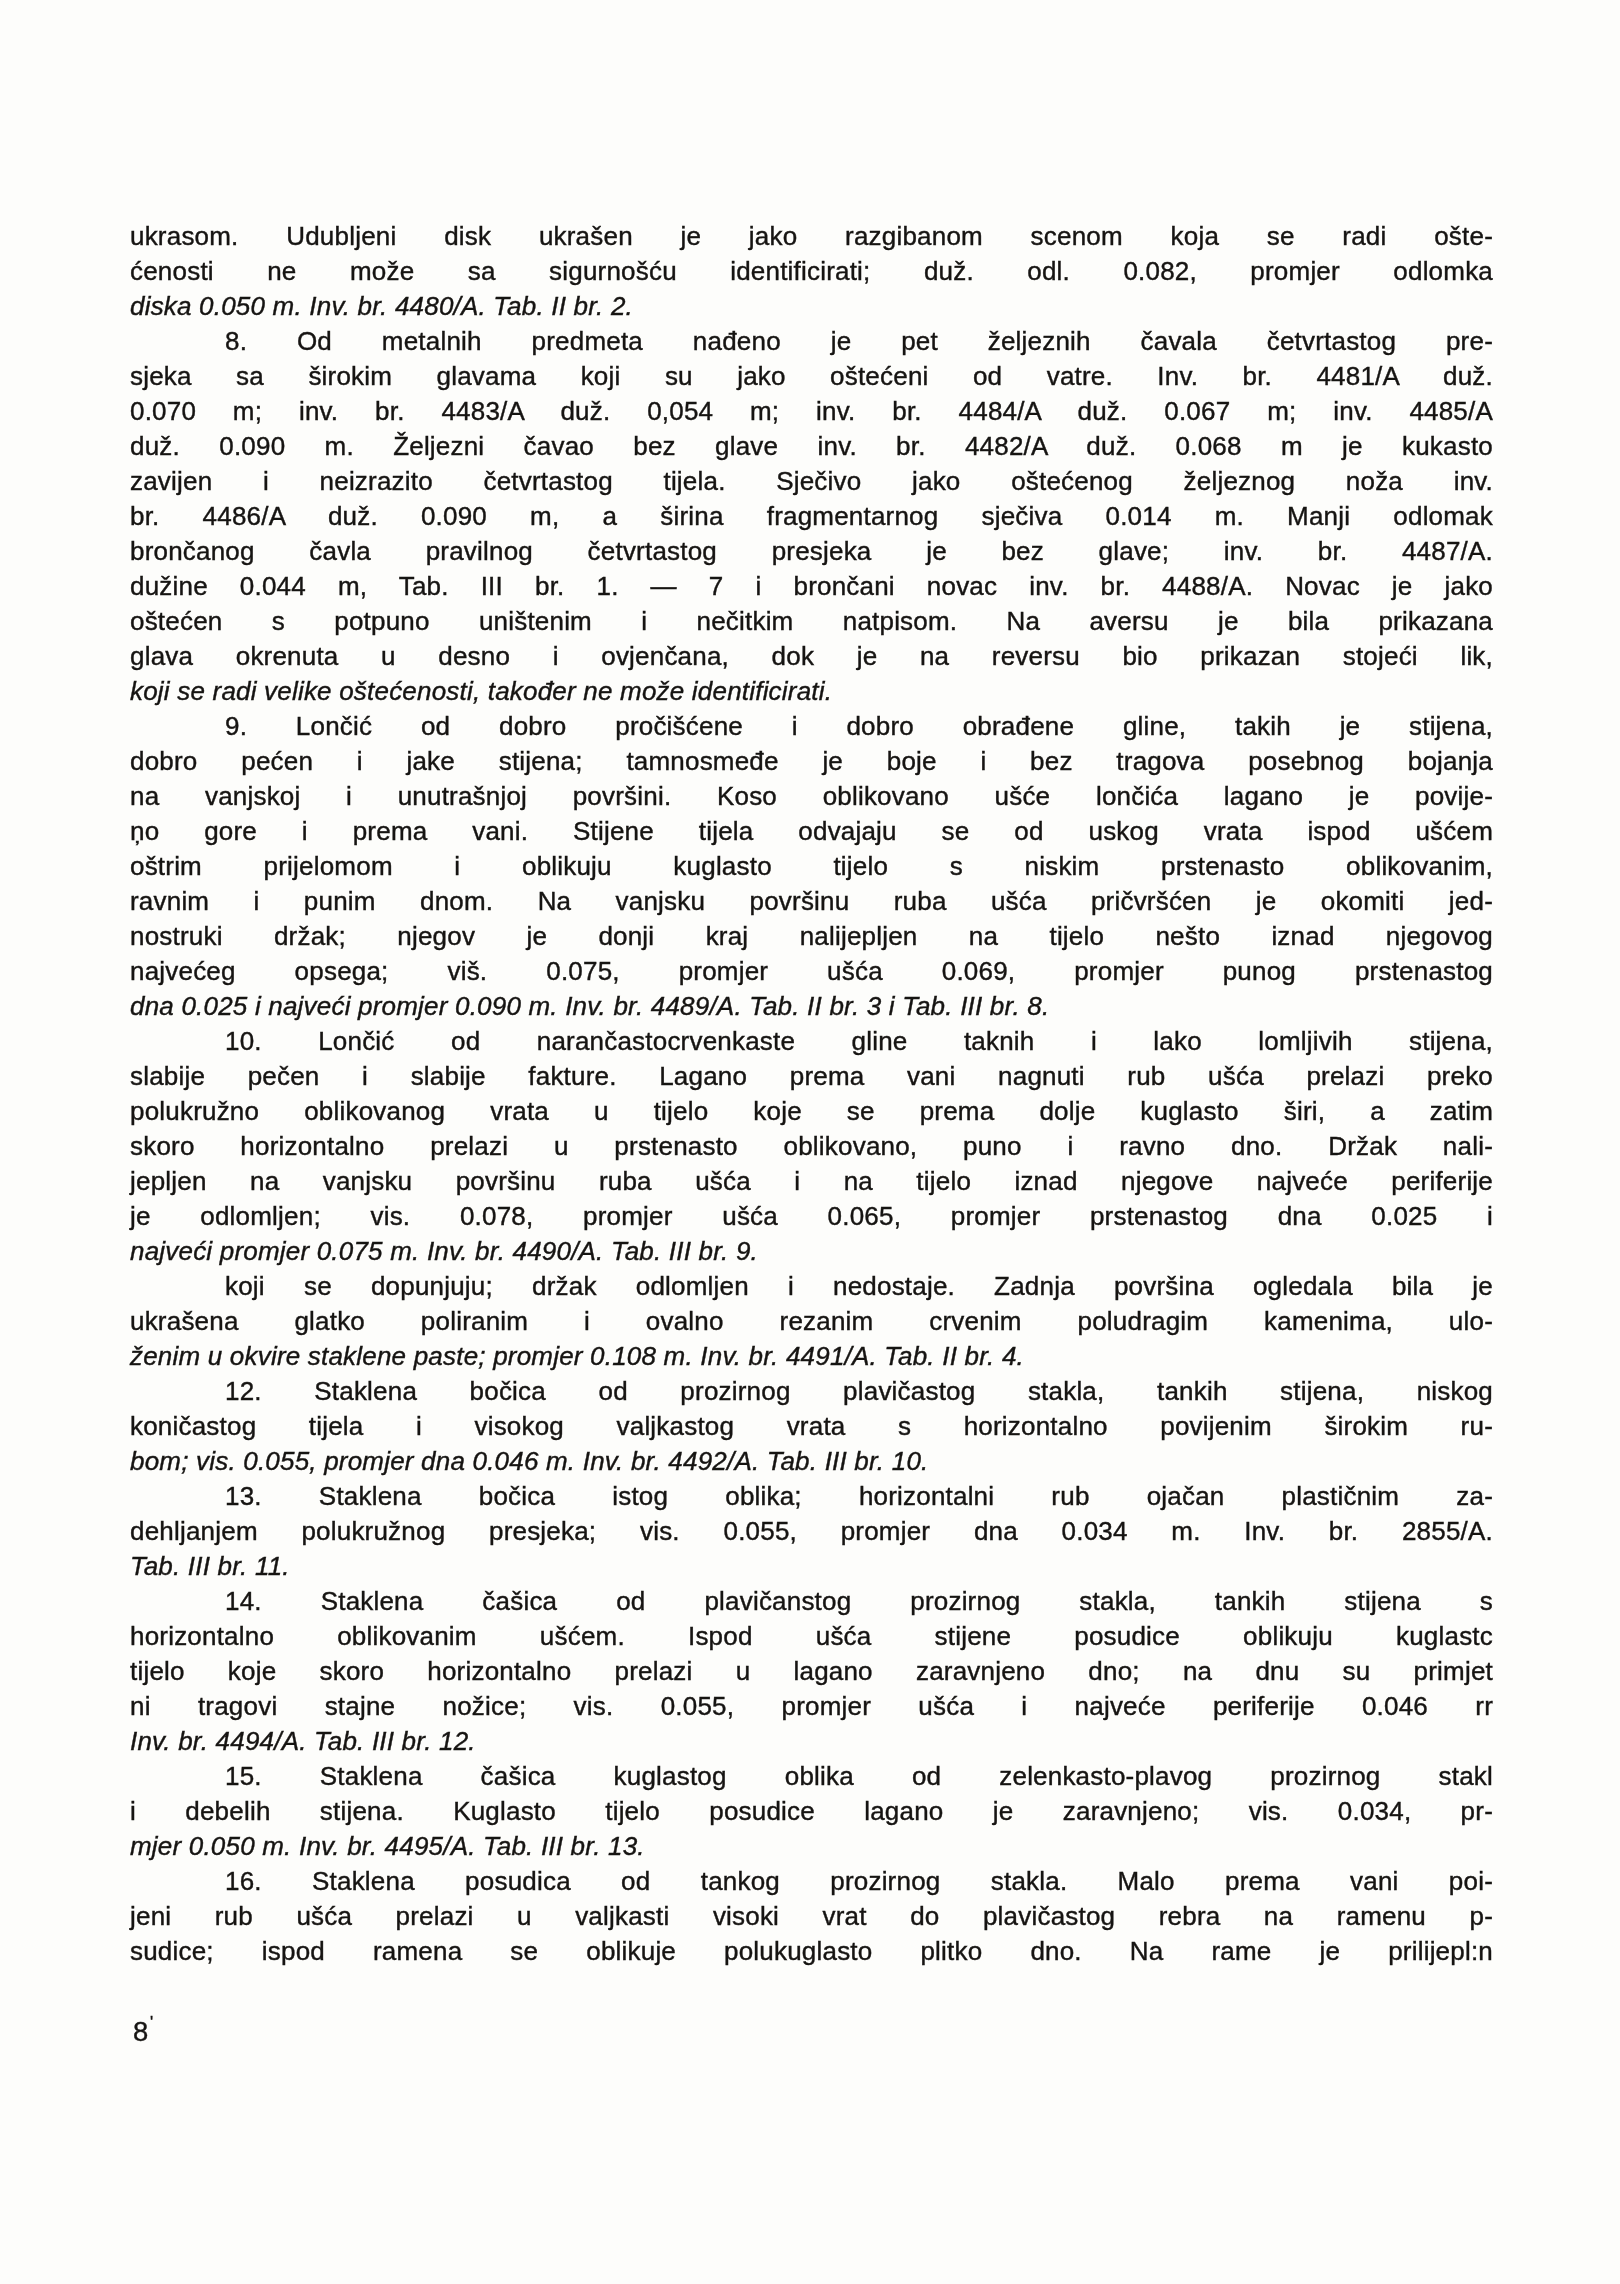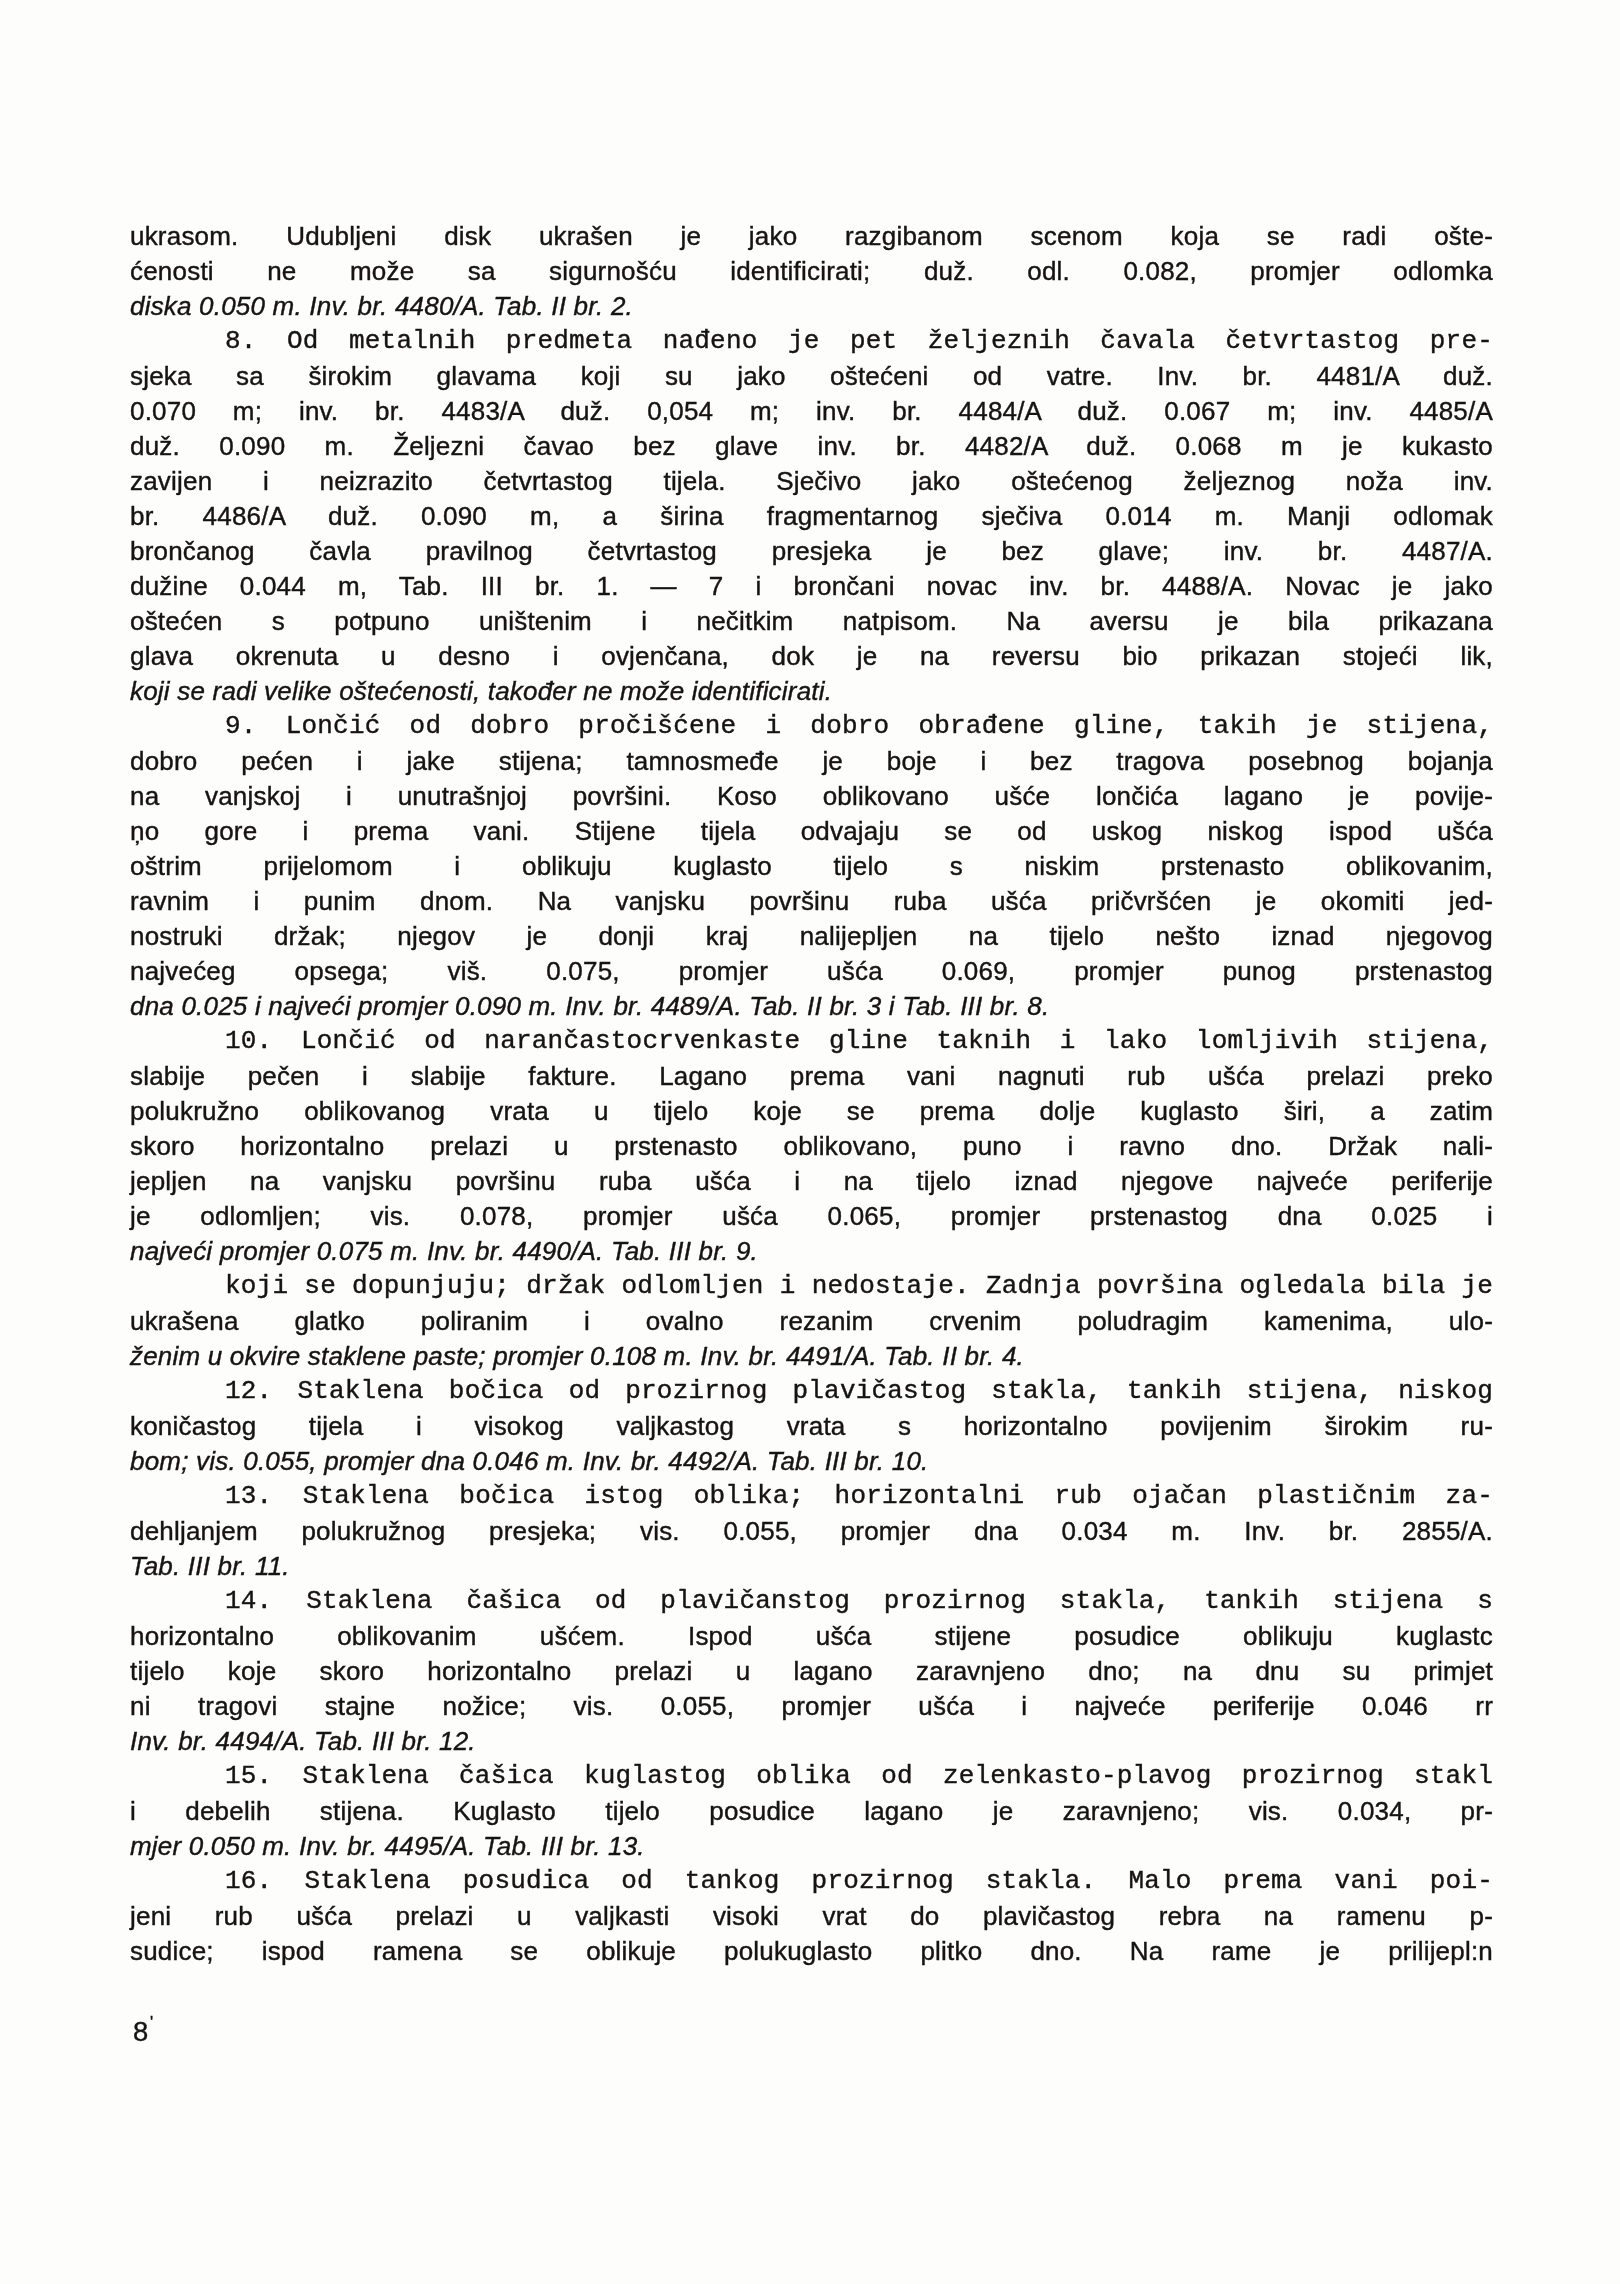--- a/index.html
+++ b/index.html
@@ -25,21 +25,21 @@
     left: 130px;
     top: 219px;
     width: 1363px;
     font-size: 26px;
     line-height: 35px;
     font-weight: 400;
     letter-spacing: 0.2px;
     -webkit-text-stroke: 0.4px #161412;
   }
   .para { margin: 0; padding: 0; }
-  .para.indent .line:first-child { text-indent: 95px; font-family: Liberation Mono, monospace; }
+  .para.indent .line:first-child { text-indent: 95px; }
   .line {
     text-align: justify;
     text-align-last: justify;
     white-space: normal;
   }
   .line.last {
     text-align-last: left;
     font-style: italic;
   }
   .page-number {
@@ -76,21 +76,21 @@
         <div class="line">brončanog čavla pravilnog četvrtastog presjeka je bez glave; inv. br. 4487/A.</div>
         <div class="line">dužine 0.044 m, Tab. III br. 1. — 7 i brončani novac inv. br. 4488/A. Novac je jako</div>
         <div class="line">oštećen s potpuno uništenim i nečitkim natpisom. Na aversu je bila prikazana</div>
         <div class="line">glava okrenuta u desno i ovjenčana, dok je na reversu bio prikazan stojeći lik,</div>
         <div class="line last">koji se radi velike oštećenosti, također ne može identificirati.</div>
       </div>
       <div class="para indent">
         <div class="line">9. Lončić od dobro pročišćene i dobro obrađene gline, takih je stijena,</div>
         <div class="line">dobro pećen i jake stijena; tamnosmeđe je boje i bez tragova posebnog bojanja</div>
         <div class="line">na vanjskoj i unutrašnjoj površini. Koso oblikovano ušće lončića lagano je povije-</div>
-        <div class="line">ņo gore i prema vani. Stijene tijela odvajaju se od uskog niskog ispod ušća</div>
+        <div class="line">ņo gore i prema vani. Stijene tijela odvajaju se od uskog vrata ispod ušćem</div>
         <div class="line">oštrim prijelomom i oblikuju kuglasto tijelo s niskim prstenasto oblikovanim,</div>
         <div class="line">ravnim i punim dnom. Na vanjsku površinu ruba ušća pričvršćen je okomiti jed-</div>
         <div class="line">nostruki držak; njegov je donji kraj nalijepljen na tijelo nešto iznad njegovog</div>
         <div class="line">najvećeg opsega; viš. 0.075, promjer ušća 0.069, promjer punog prstenastog</div>
         <div class="line last">dna 0.025 i najveći promjer 0.090 m. Inv. br. 4489/A. Tab. II br. 3 i Tab. III br. 8.</div>
       </div>
       <div class="para indent">
         <div class="line">10. Lončić od narančastocrvenkaste gline taknih i lako lomljivih stijena,</div>
         <div class="line">slabije pečen i slabije fakture. Lagano prema vani nagnuti rub ušća prelazi preko</div>
         <div class="line">polukružno oblikovanog vrata u tijelo koje se prema dolje kuglasto širi, a zatim</div>

